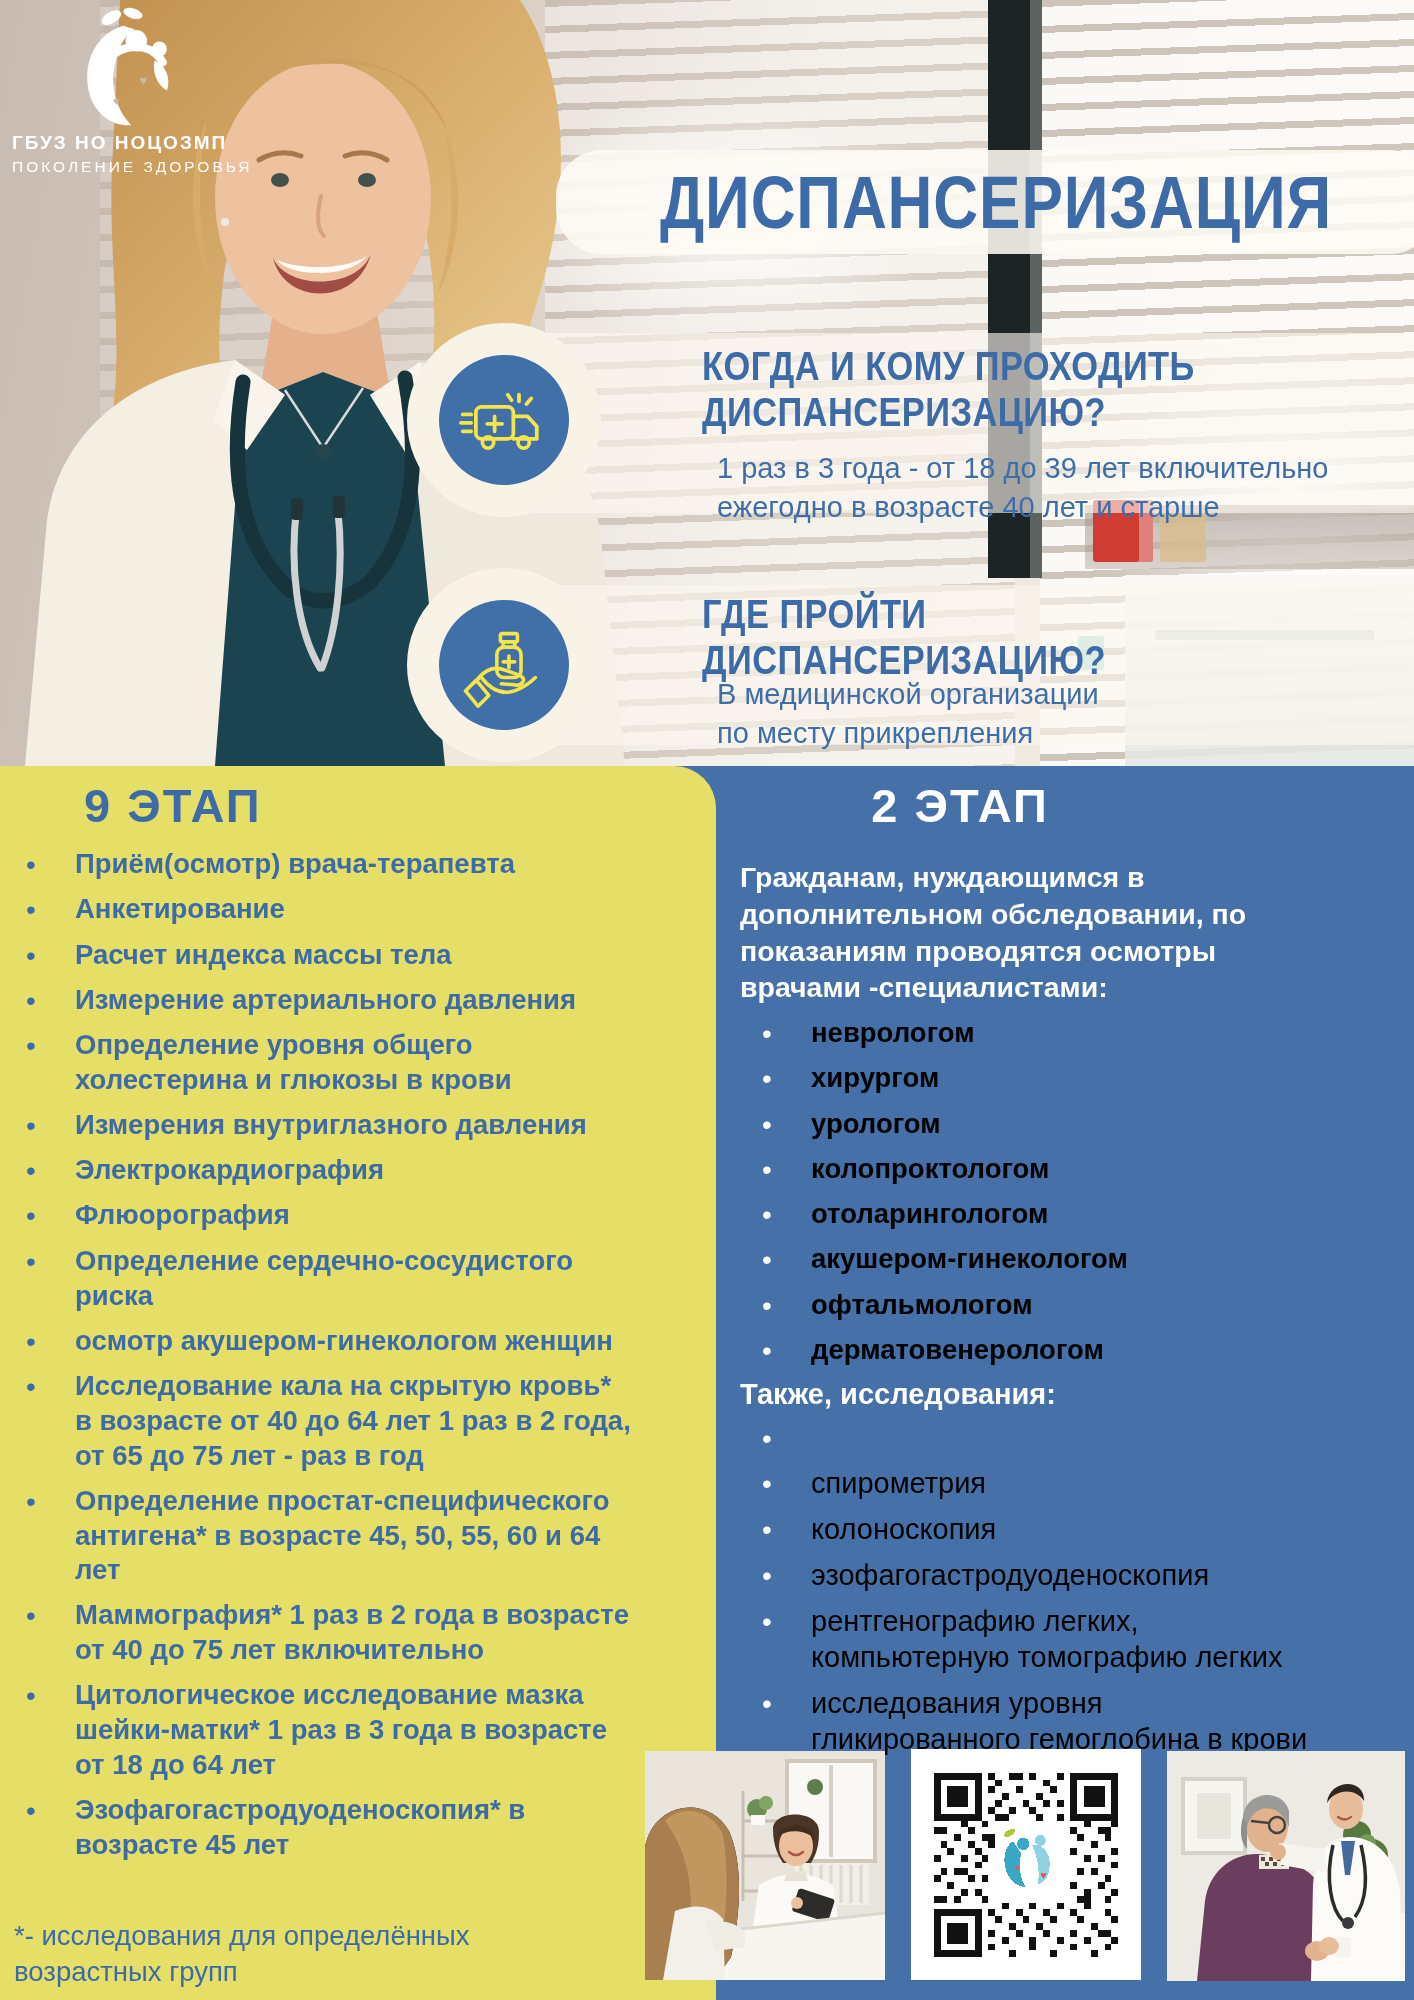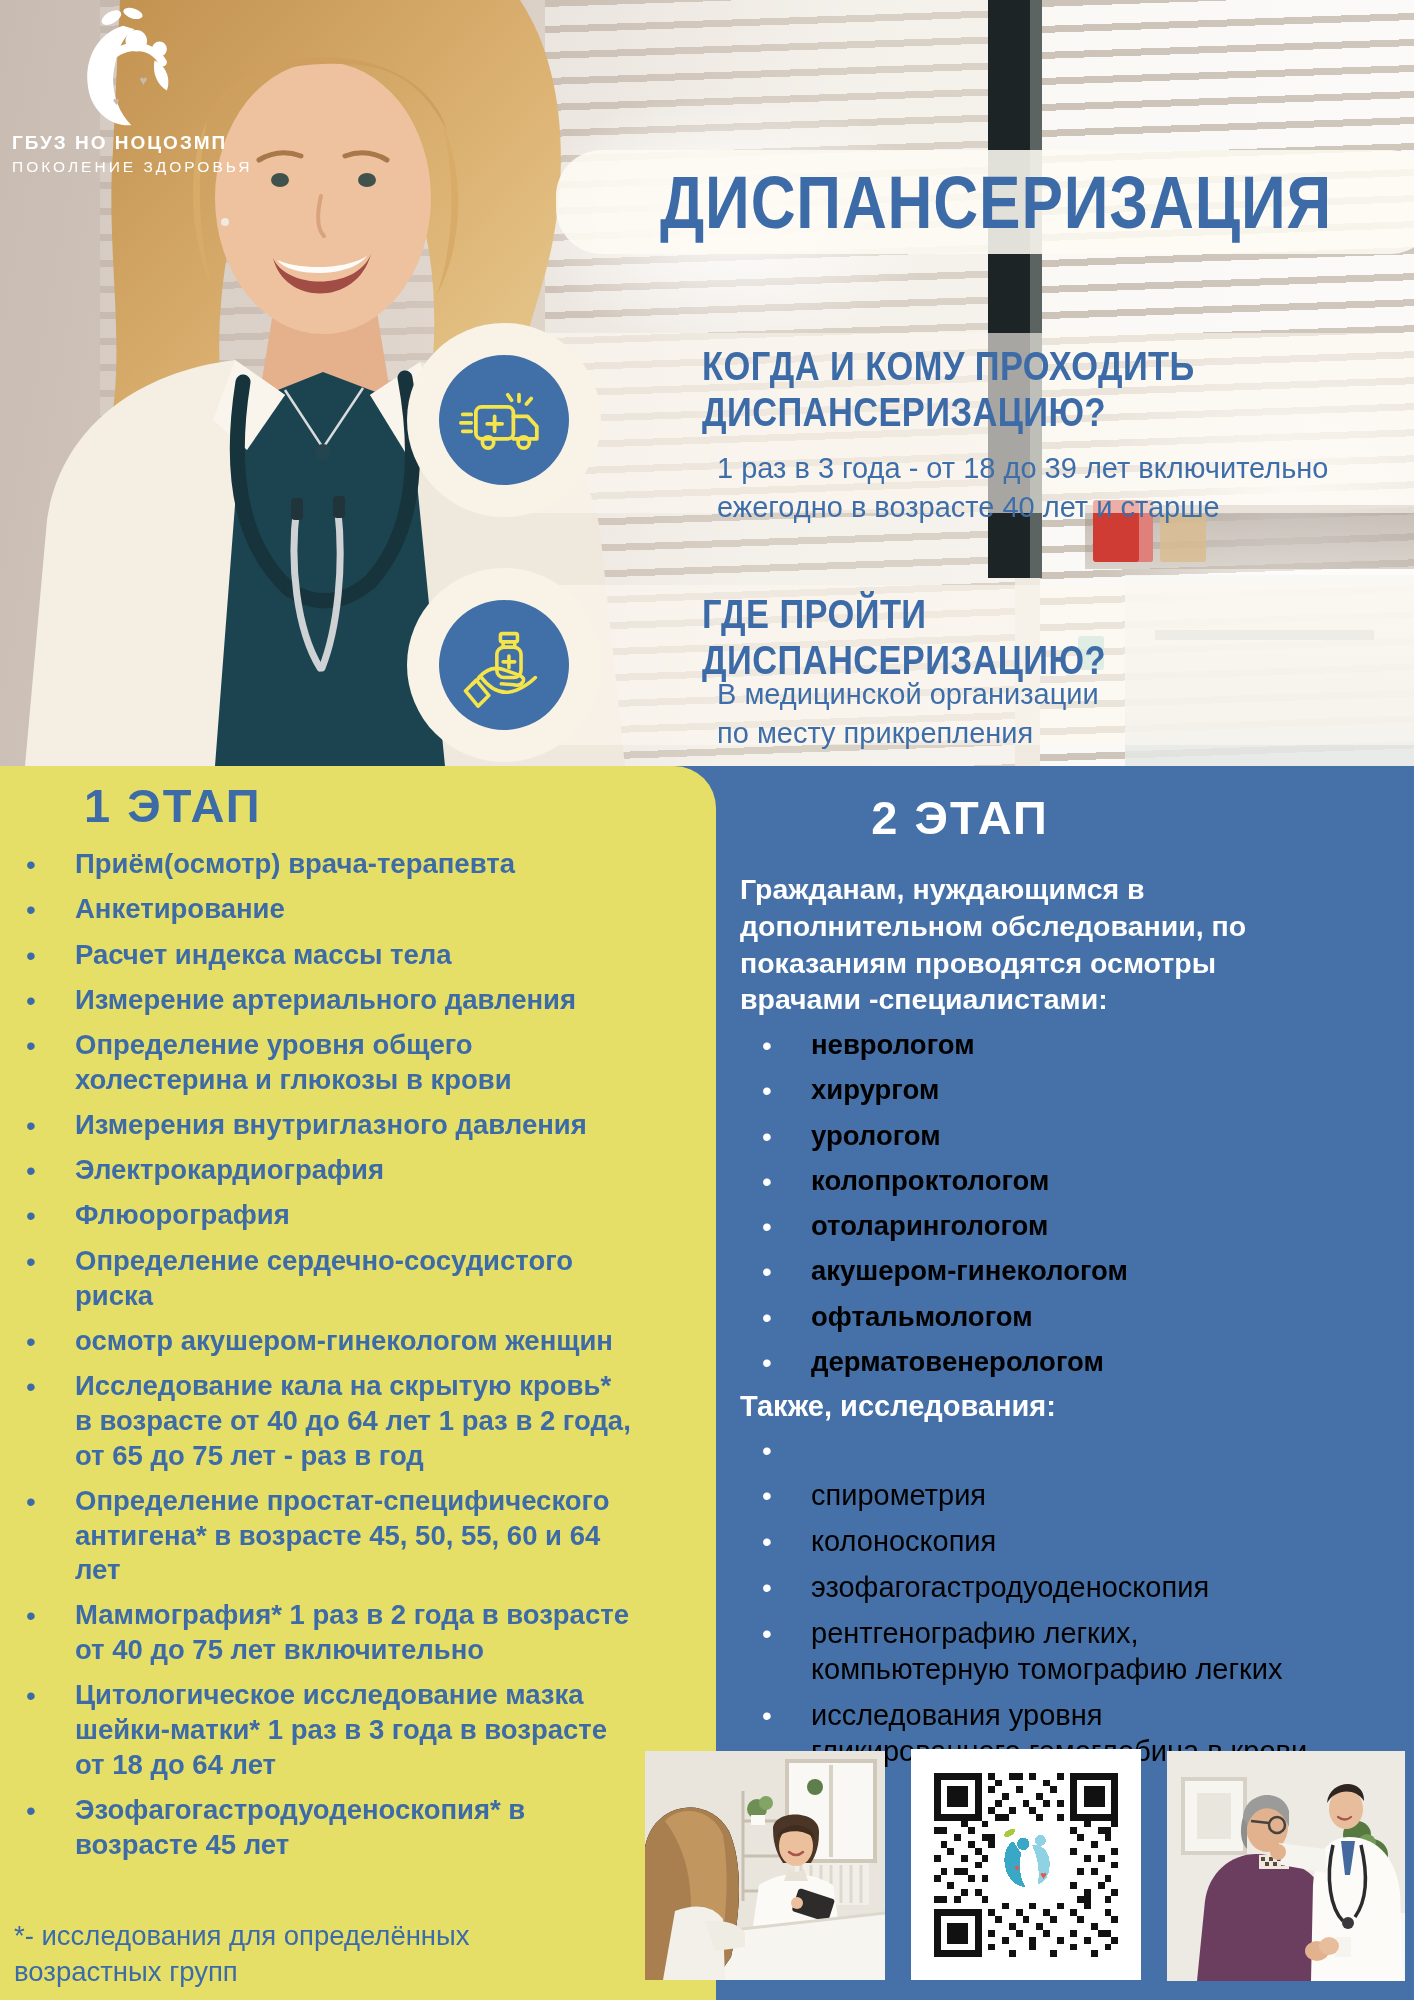--- a/index.html
+++ b/index.html
@@ -65,21 +65,21 @@
   .stage h2{margin:0;font-weight:bold;letter-spacing:2px;}
   .stage1{position:absolute;left:0;top:0;width:716px;height:100%;color:#3c6ba7;}
   .stage1 h2{font-size:47px;padding:12px 0 0 84px;}
   .stage1 ul{list-style:none;margin:14px 0 0 0;padding:0 6px 0 26px;}
   .stage li{display:flex;margin-bottom:10px;}
   .stage li .dot{flex:0 0 30px;font-size:28px;line-height:1.26;}
   .stage li .itx{font-size:27.5px;font-weight:bold;line-height:1.27;white-space:pre-line;margin-left:19px;}
   .footnote{position:absolute;left:14px;top:1152px;margin:0;font-size:27.5px;font-weight:normal;
      line-height:1.3;white-space:pre-line;color:#3c6ba7;}
   .stage2{position:absolute;left:740px;top:0;width:650px;height:100%;color:#fff;}
-  .stage2 h2{font-size:47px;padding-top:24px;text-align:center;margin-right:210px;}
+  .stage2 h2{font-size:47px;padding-top:12px;text-align:center;margin-right:210px;}
   .stage2 .intro{margin:26px 0 0 0;font-size:28.5px;font-weight:bold;line-height:1.29;white-space:pre-line;}
   .stage2 ul{list-style:none;margin:10px 0 0 22px;padding:0;}
   .stage2 li .itx{color:#000000;}
   .stage2 ul.light li .itx{font-weight:normal;font-size:29px;line-height:1.24;}
   .stage2 .also{margin:8px 0 0 0;font-size:29px;font-weight:bold;}
 
   
   .gallery .ph,.gallery .qr{position:absolute;}
   .ph1{left:645px;top:985px;}
   .qr{left:911px;top:983px;width:230px;height:231px;background:#fff;display:flex;align-items:center;justify-content:center;}
@@ -222,21 +222,21 @@
 ДИСПАНСЕРИЗАЦИЮ?</h2>
       <p class="ib-body">В медицинской организации
 по месту прикрепления</p>
     </section>
   </header>
 
   <main class="bottom">
     <div class="yellow-panel"></div>
 
     <section class="stage stage1">
-      <h2>1 ЭТАП</h2>
+      <h2>9 ЭТАП</h2>
       <ul>
 
       <li>
             <span class="dot">•</span>
             <span class="itx">Приём(осмотр) врача-терапевта</span>
           </li>
           <li>
             <span class="dot">•</span>
             <span class="itx">Анкетирование</span>
           </li>

